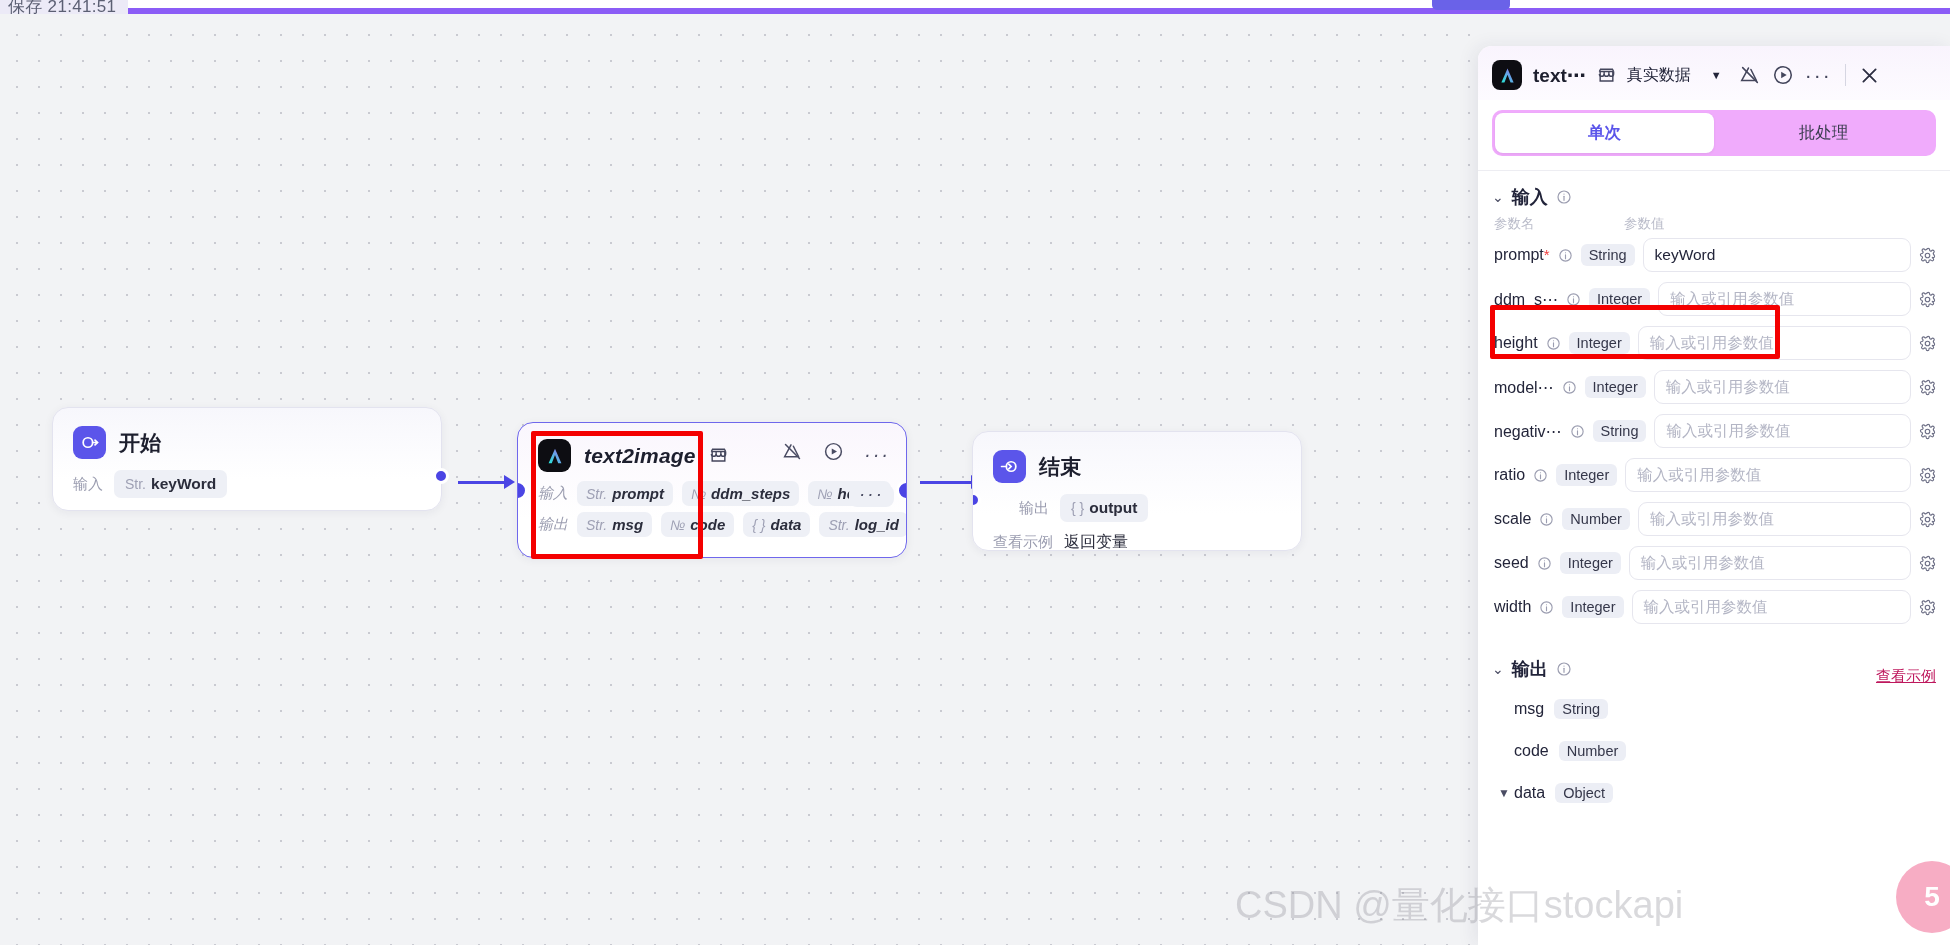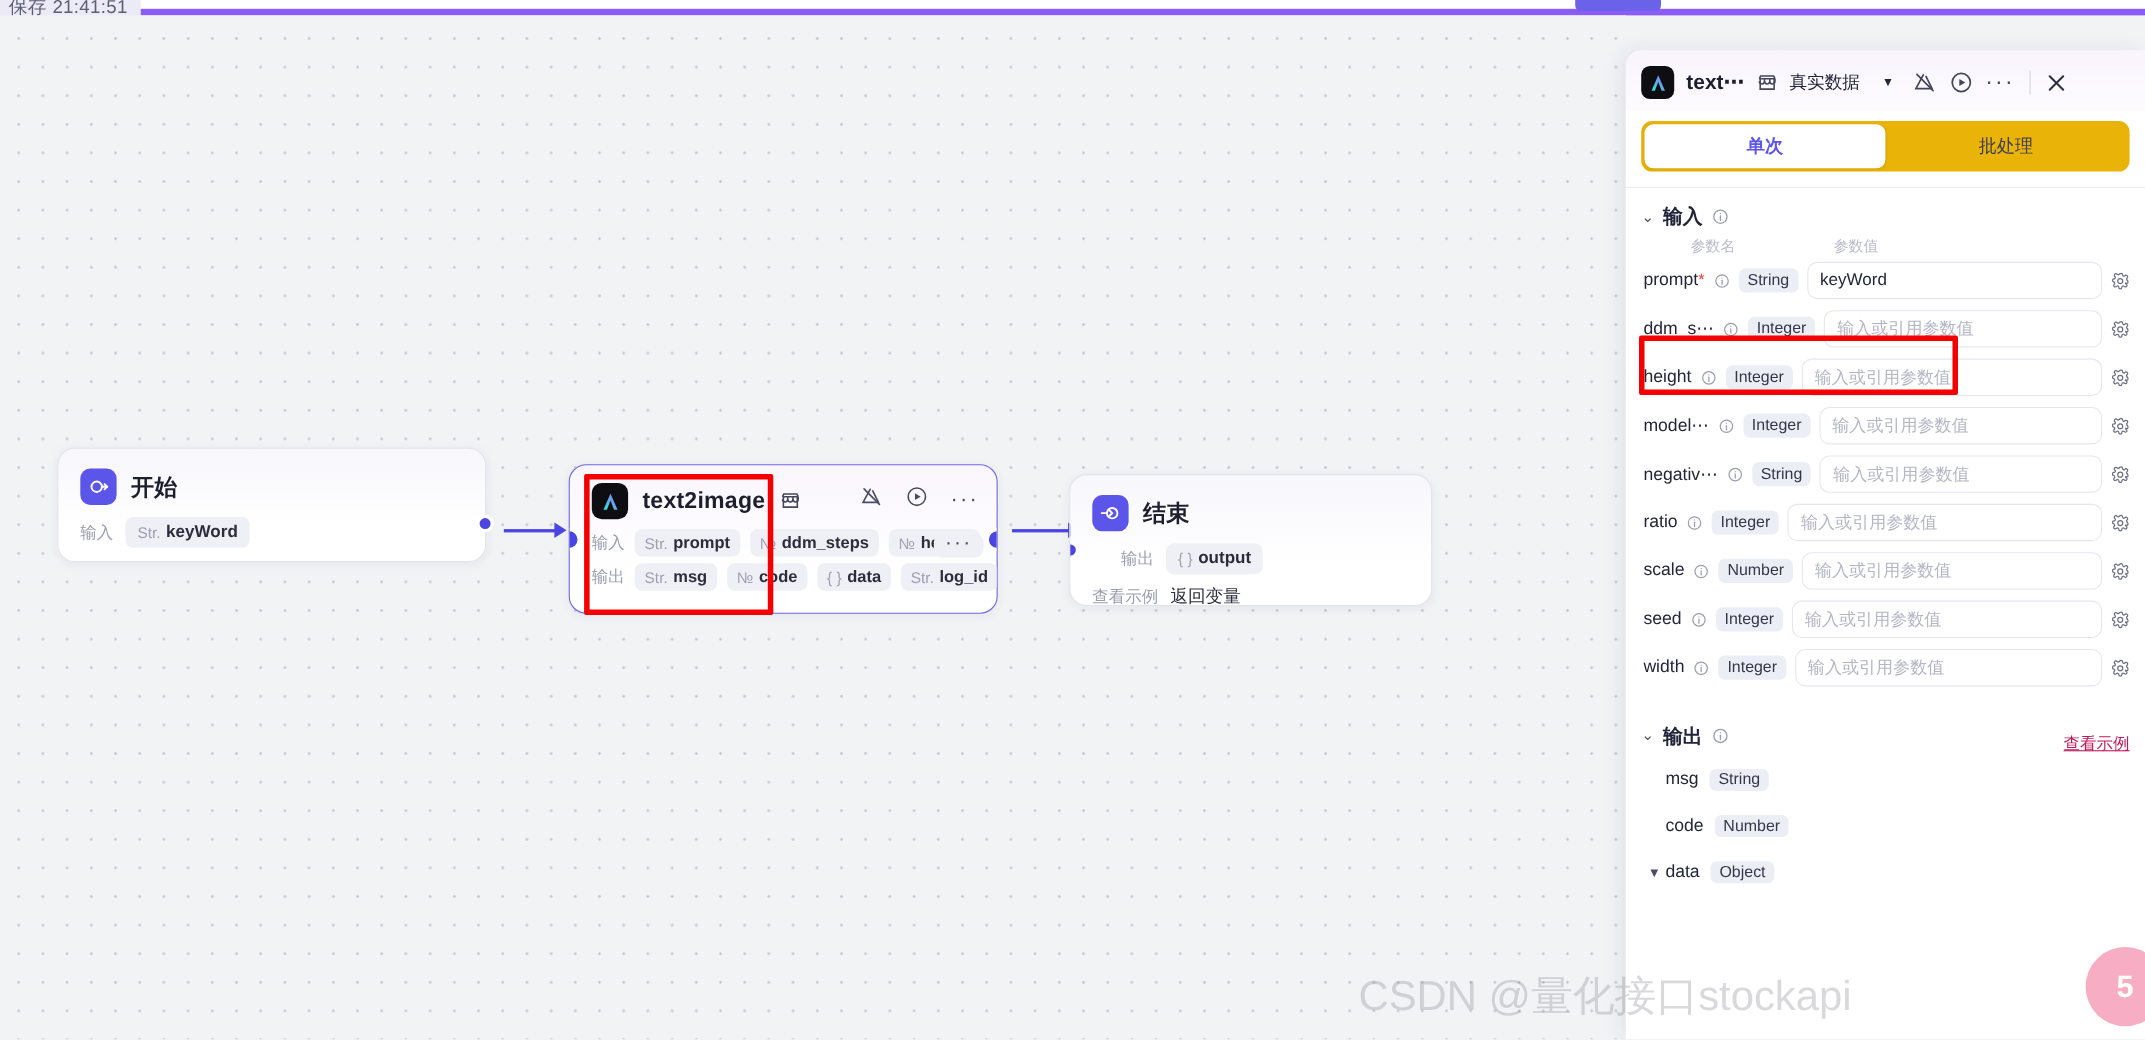--- a/index.html
+++ b/index.html
@@ -67,20 +67,21 @@
   
   #node-start {
     left: 52px; top: 393px; width: 390px; height: 104px;
     background: linear-gradient(180deg,#f7f7fc 0%, #ffffff 70%);
   }
   
   #node-t2i {
     left: 517px; top: 408px; width: 390px; height: 136px;
     background: linear-gradient(180deg,#faf6fd 0%, #ffffff 72%);
     border-color: #6f67ec;
+    font-style: italic;
   }
   #node-t2i .node-head { padding-top: 16px; }
   #node-t2i .node-row { padding: 3px 20px; gap: 9px; }
   #node-t2i .chip { padding: 4px 9px; font-size: 15px; }
   .node-toolbar {
     position: absolute; right: 16px; top: 18px;
     display: flex; align-items: center; gap: 20px; color: #4a4c63;
   }
   .t2i-dots {
     position: absolute; right: 12px; top: 62px;
@@ -124,37 +125,37 @@
   .panel-head-row { display: flex; align-items: center; gap: 11px; }
   .panel-app-ico { width: 30px; height: 30px; border-radius: 8px; background: #0d0d12;
                    display:flex;align-items:center;justify-content:center;flex:0 0 auto; }
   .panel-title { font-size: 19px; color: #1d1f2e; font-weight: 600; white-space: nowrap; }
   .panel-icon { color: #44465c; display: flex; align-items: center; }
   .data-select { display:flex; align-items:center; gap:20px; font-size:16px; color:#23253a; white-space:nowrap; }
   .vdiv { width: 1px; height: 22px; background: #d6d6e2; margin: 0 2px; }
   .panel-desc { font-size: 15px; color: #8a8da0; margin: 12px 2px 2px 2px; }
 
   .tabs {
-    display: flex; background: #eab308; border-radius: 10px; margin: 10px 14px 0 14px;
+    display: flex; background: #f0abfc; border-radius: 10px; margin: 10px 14px 0 14px;
     padding: 3px; 
   }
   .tab { flex: 1; text-align: center; font-size: 16.5px; padding: 9px 0; border-radius: 8px;
          color: #3b3d50; }
   .tab.active { background: #fff; color: #5b55ea; font-weight: 600; box-shadow: 0 1px 3px rgba(0,0,0,.07); }
 
   .hr { height: 1px; background: #ededf2; margin: 14px 0 0 0; }
 
   .section-head { display: flex; align-items: center; gap: 8px; padding: 14px 14px 2px 14px; }
   .caret { color: #4a4c63; font-size: 14px; }
   .section-title { font-size: 18px; color: #22243a; font-weight: 600; }
   .section-link { margin-left: auto; font-size: 15px; color: #be185d; text-decoration: underline; margin-top: 16px; }
 
   .col-heads { display: flex; padding: 4px 14px 0 16px; }
   .col-heads span { font-size: 13.5px; color: #b9bbc9; }
-  .ch-name { width: 130px; margin-left: 43px; }
+  .ch-name { width: 130px; }
 
   .param-row { display: flex; align-items: center; gap: 8px; padding: 5px 14px 5px 16px; }
   .p-name { font-size: 16px; color: #23253a; white-space: nowrap; }
   .p-req { color: #f03d3d; font-size: 15px; }
   .p-type {
     background: #eceef5; color: #35374a; font-size: 14.5px;
     padding: 3px 8px; border-radius: 6px; white-space: nowrap;
   }
   .p-input {
     flex: 1; min-width: 0; height: 34px; border: 1px solid #e6e6ee; border-radius: 9px;

